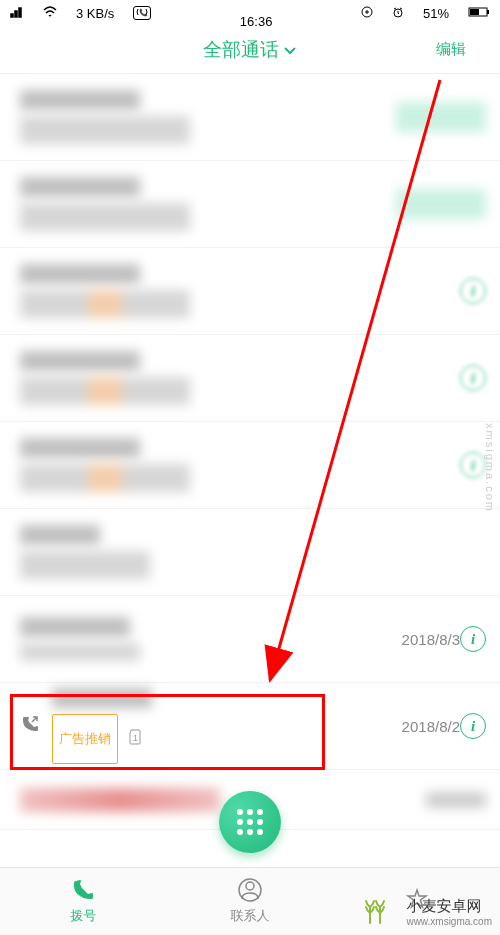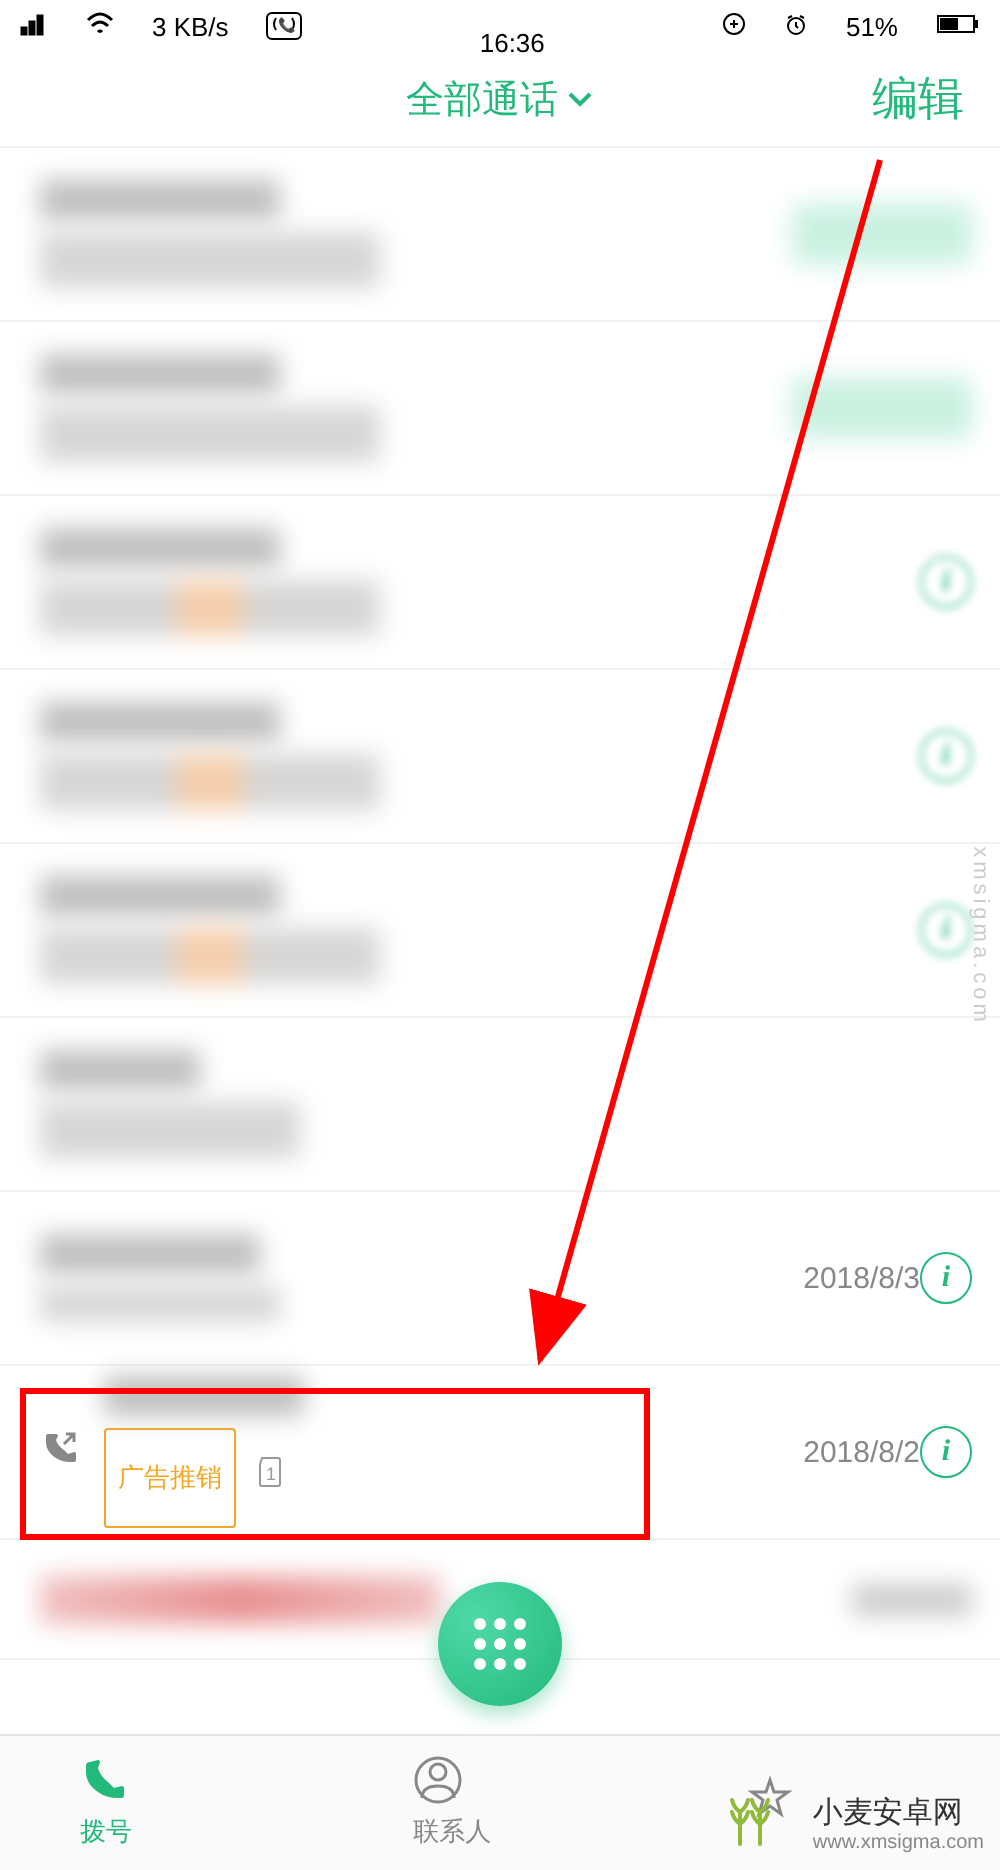--- a/index.html
+++ b/index.html
@@ -32,23 +32,23 @@
     }
     .header-title {
       color: #22b97a;
       font-size: 19px;
       display: flex;
       align-items: center;
       gap: 4px;
     }
     .edit-btn {
       position: absolute;
-      right: 18px;
+      right: 34px;
       color: #22b97a;
-      font-size: 23px;
+      font-size: 15px;
     }
     .call-list {
       position: relative;
     }
     .call-row {
       height: 87px;
       display: flex;
       align-items: center;
       padding: 0 14px 0 20px;
       border-bottom: 1px solid #f2f2f2;
@@ -166,25 +166,25 @@
       right: 0;
       height: 68px;
       display: flex;
       border-top: 1px solid #e5e5e5;
       background: #fafafa;
     }
     .nav-item {
       flex: 1;
       display: flex;
       flex-direction: column;
+      align-items: center;
       justify-content: center;
       gap: 2px;
       font-size: 13px;
       color: #888;
-      padding-left: 40px;
     }
     .nav-item.active { color: #22b97a; }
     .watermark {
       position: absolute;
       right: 8px;
       bottom: 6px;
       display: flex;
       align-items: center;
       gap: 18px;
       z-index: 20;

